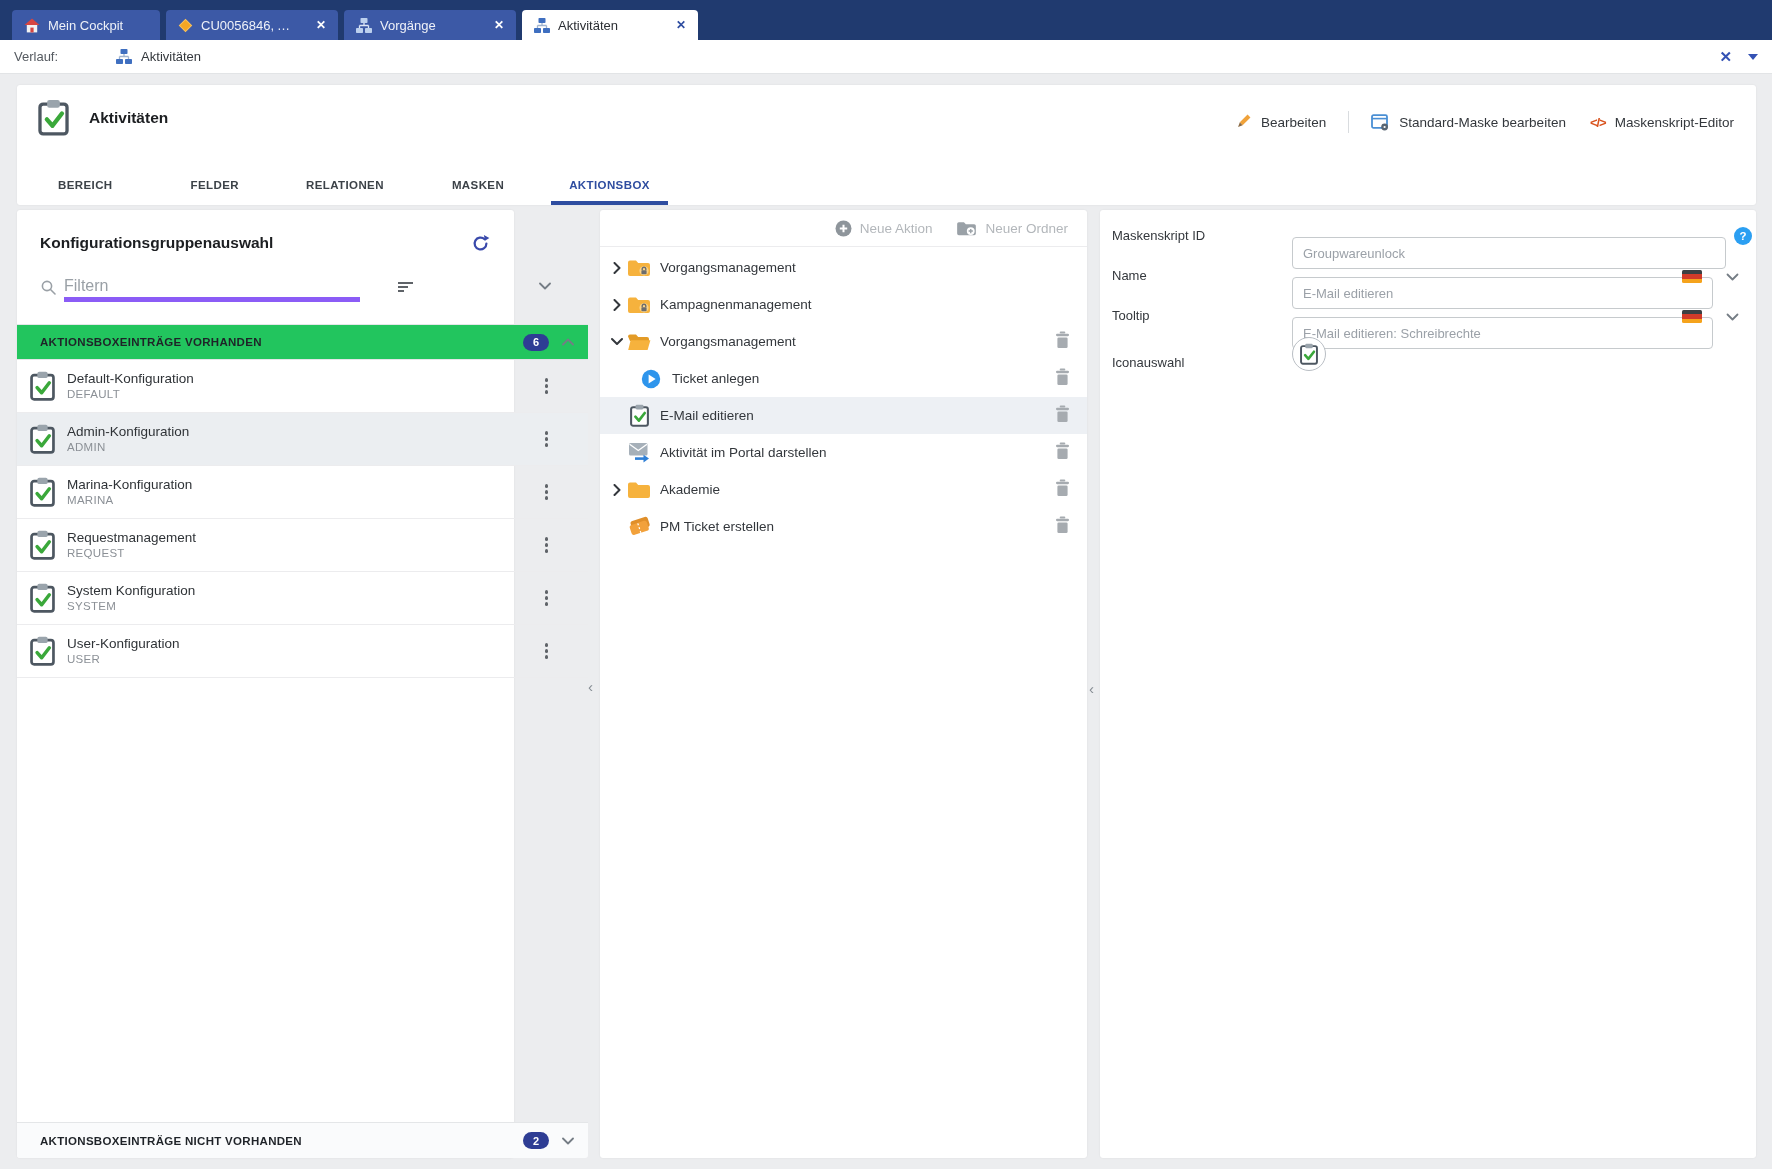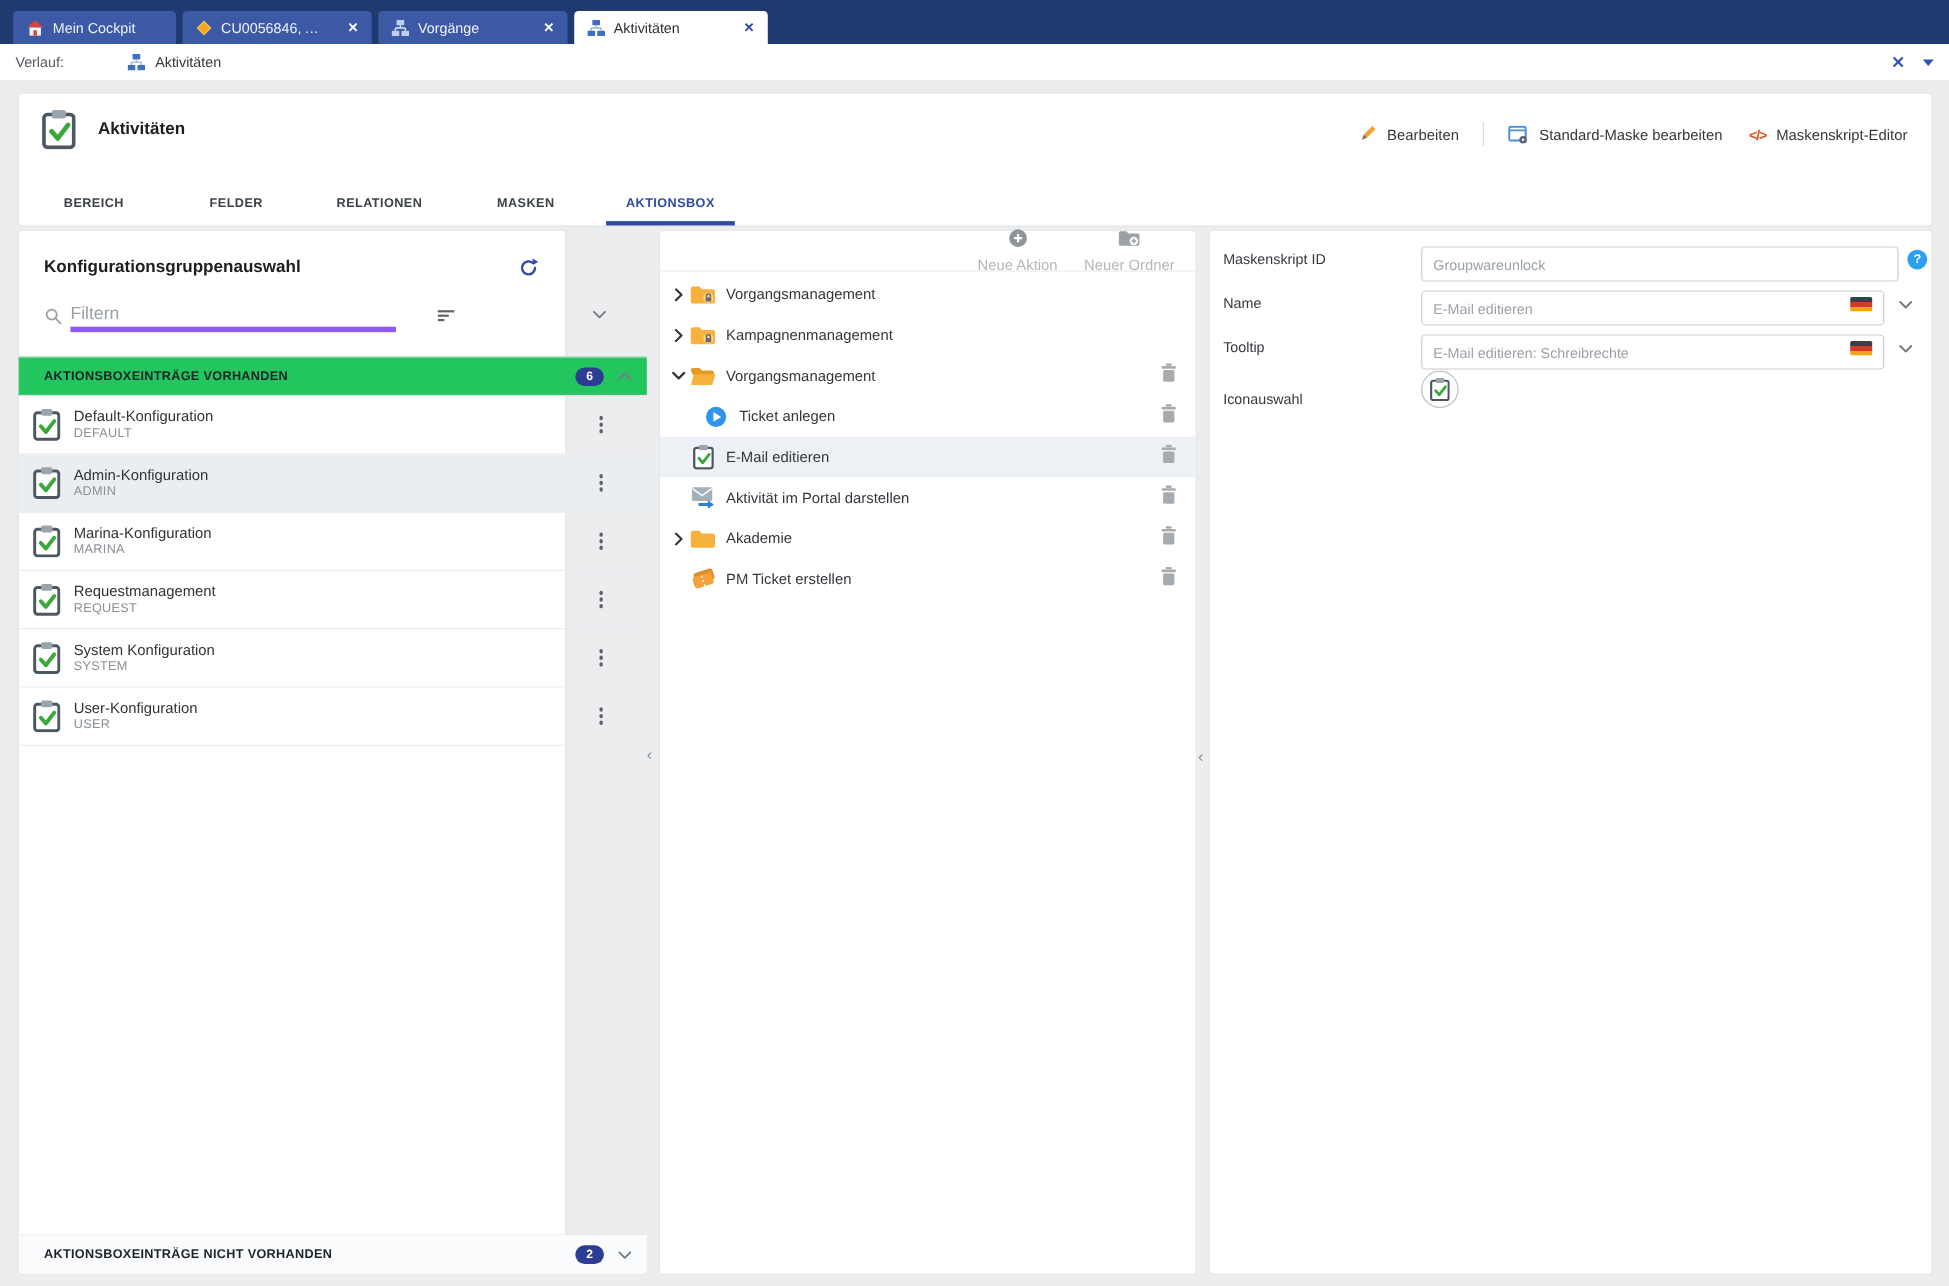--- a/index.html
+++ b/index.html
@@ -67,36 +67,36 @@
   .g-row { height:53px; display:flex; align-items:center; padding-left:13px; border-bottom:1px solid #ececee; cursor:pointer; }
   .g-row.selected { background:#ebeef1; }
   .g-row .txt { margin-left:12px; }
   .g-name { font-size:13.5px; color:#2f3337; line-height:17px; }
   .g-code { font-size:11.5px; color:#8b9096; letter-spacing:.3px; line-height:15px; }
   .kebab { margin-left:auto; margin-right:36px; display:flex; flex-direction:column; gap:2.5px; cursor:pointer; padding:4px; }
   .kebab i { width:3.5px; height:3.5px; border-radius:50%; background:#5f6368; display:block; }
 
   
   .mp-toolbar { position:absolute; left:0; top:0; width:487px; height:37px; border-bottom:1px solid #ececee; display:flex; align-items:center; justify-content:flex-end; padding-right:19px; font-size:13.5px; color:#b3b7bb; }
-  .tb-btn { display:flex; align-items:center; gap:8px; cursor:default;flex-direction:column; }
+  .tb-btn { display:flex; align-items:center; gap:8px; cursor:default; }
   .tb-btn + .tb-btn { margin-left:24px; }
   .mp-tree { position:absolute; left:0; top:39px; width:487px; }
   .t-row { height:37px; display:flex; align-items:center; cursor:pointer; }
   .t-row.selected { background:#edf0f4; }
   .t-chev { width:16px; margin-left:9px; display:flex; justify-content:center; }
   .t-noChev { width:16px; margin-left:9px; }
   .t-ico { width:26px; margin-left:1px; display:flex; justify-content:center; }
   .t-row.child .t-ico { margin-left:13px; }
   .t-label { margin-left:8px; font-size:13.5px; color:#33373c; }
   .t-trash { margin-left:auto; margin-right:17px; cursor:pointer; }
 
   
   .f-row { position:absolute; left:0; width:656px; }
   .f-label { position:absolute; left:12px; top:8px; font-size:13px; color:#33373c; }
-  .f-input { position:absolute; left:192px; top:4px; height:32px; border:1px solid #c6cacd; border-radius:4px; font-size:13px; color:#9ba1a8; padding:0 10px; outline:none; font-family:inherit; background:#fff; }
+  .f-input { position:absolute; left:192px; top:17px; height:32px; border:1px solid #c6cacd; border-radius:4px; font-size:13px; color:#9ba1a8; padding:0 10px; outline:none; font-family:inherit; background:#fff; }
   .f-input::placeholder { color:#9ba1a8; }
   .flag-de { position:absolute; width:20px; height:13px; border-radius:1.5px; background:linear-gradient(#3c4043 0 33.3%, #d23b2a 33.3% 66.6%, #f5a31c 66.6% 100%); }
   .f-chev { position:absolute; left:626px; cursor:pointer; }
   .help-ic { position:absolute; left:634px; top:7px; width:18px; height:18px; border-radius:50%; background:#2b9ff2; color:#fff; font-size:11.5px; font-weight:bold; display:flex; align-items:center; justify-content:center; cursor:pointer; }
   .icon-pick { position:absolute; left:192px; top:127px; width:34px; height:34px; border:1px solid #b9bec4; border-radius:50%; display:flex; align-items:center; justify-content:center; cursor:pointer; background:#fff; }
 
   .collapse-arrow { position:absolute; font-size:15px; color:#858c93; cursor:pointer; line-height:10px; }
 </style>
 </head>
 <body>

